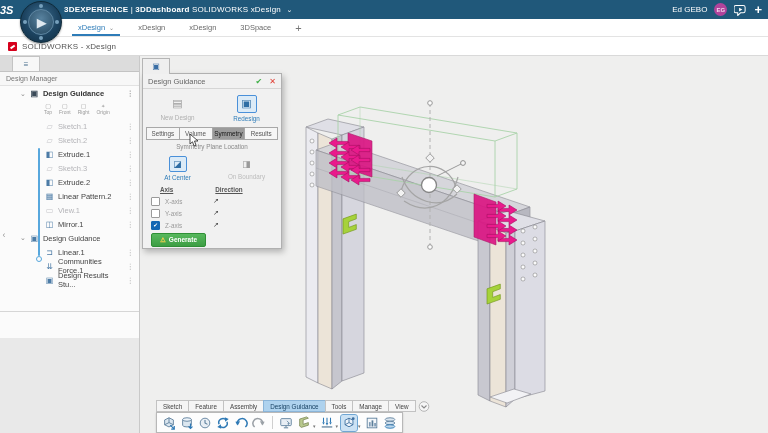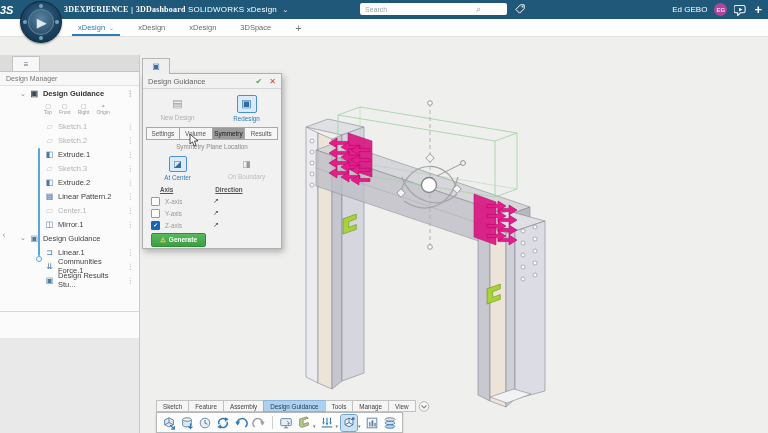--- a/index.html
+++ b/index.html
@@ -4,21 +4,21 @@
 <style>
   html,body{margin:0;padding:0;background:#cfcfcf;}
   #app{position:relative;width:768px;height:433px;overflow:hidden;
        font-family:"Liberation Sans",sans-serif;background:#efefee;
        -webkit-font-smoothing:antialiased;}
   
   .topbar{position:absolute;top:0;left:0;right:0;height:19px;background:#20587a;
           display:flex;align-items:center;color:#fff;z-index:20;}
   .logo3ds{font-size:11px;font-weight:bold;font-style:italic;width:18px;}
   .brand{margin-left:46px;font-size:8px;white-space:nowrap;letter-spacing:.2px;}
-  .brand b{font-weight:bold;font-family:Liberation Serif, serif;}
+  .brand b{font-weight:bold;}
   .brand .chev{font-size:7px;margin-left:3px;}
   .searchwrap{position:absolute;left:360px;top:3px;display:flex;align-items:center;}
   .searchbox{width:128px;height:12px;background:#fff;border:none;border-radius:2px;
              font-size:7px;padding:0 14px 0 5px;color:#333;font-family:inherit;}
   .searchbox::placeholder{color:#9aa5ad;}
   .searchicon{position:absolute;left:116px;top:1px;color:#8b98a2;font-size:9px;}
   .tagicon{margin-left:8px;width:10px;height:10px;}
   .userarea{position:absolute;right:6px;top:0;height:19px;display:flex;align-items:center;gap:7px;}
   .username{font-size:8px;}
   .avatar{width:13px;height:13px;border-radius:50%;background:#b0439b;color:#f3d6ee;
@@ -147,28 +147,20 @@
 
   <div class="topbar">
     <div class="logo3ds">3S</div>
     <div class="brand">
       <b>3DEXPERIENCE</b>
       <span>|</span>
       <b>3DDashboard</b>
       <span>SOLIDWORKS xDesign</span>
       <span class="chev">⌄</span>
     </div>
-    <div class="searchwrap">
-      <input class="searchbox" placeholder="Search" style="">
-      <span class="searchicon">⌕</span>
-      <svg class="tagicon" viewBox="0 0 12 12">
-        <path d="M1,6.5 L6.5,1 H11 V5.5 L5.5,11 Z" fill="none" stroke="#fff" stroke-width="1.2"></path>
-        <circle cx="8.7" cy="3.3" r="0.9" fill="#fff"></circle>
-      </svg>
-    </div>
     <div class="userarea">
       <span class="username">Ed GEBO</span>
       <span class="avatar">EG</span>
       <svg width="13" height="12" viewBox="0 0 14 13">
         <path d="M2,1.5 h8 a2,2 0 0 1 2,2 v4 a2,2 0 0 1 -2,2 h-3 l-3,3 v-3 h-2 a2,2 0 0 1 -2,-2 v-4 a2,2 0 0 1 2,-2 z" fill="none" stroke="#fff" stroke-width="1.1"></path>
         <path d="M5.5,4 L9,6 L5.5,8 Z" fill="#fff"></path>
       </svg>
       <span class="plusicon">+</span>
     </div>
   </div>
@@ -194,20 +186,24 @@
         <span>xDesign</span>
       </div>
     <div class="ntab">
         <span>3DSpace</span>
       </div>
     <div class="ntab plus">
         <span>+</span>
       </div>
   </div>
 
+  <div class="appbar">
+    <div class="swlogo"></div>
+    <div class="apptitle">SOLIDWORKS - xDesign</div>
+  </div>
 
   <div class="main">
 
     <div class="viewport">
       <svg width="628" height="378" viewBox="0 0 628 378">
         <defs>
           <g id="pA">
               <polygon points="0,5 8,0 8,3.4 19,3.4 19,6.6 8,6.6 8,10" fill="#e91a8c" stroke="#a80f63" stroke-width="0.6"></polygon>
             </g>
         </defs>
@@ -381,21 +377,21 @@
           <span>Extrude.2</span>
           <span class="kebab">⋮</span>
         </div>
         <div class="trow">
           <span class="ticon">▦</span>
           <span>Linear Pattern.2</span>
           <span class="kebab">⋮</span>
         </div>
         <div class="trow dim">
           <span class="ticon">▭</span>
-          <span>Center.1</span>
+          <span>View.1</span>
           <span class="kebab">⋮</span>
         </div>
         <div class="trow">
           <span class="ticon">◫</span>
           <span>Mirror.1</span>
           <span class="kebab">⋮</span>
         </div>
 
         <div class="trow root2">
           <span class="twisty">⌄</span>

